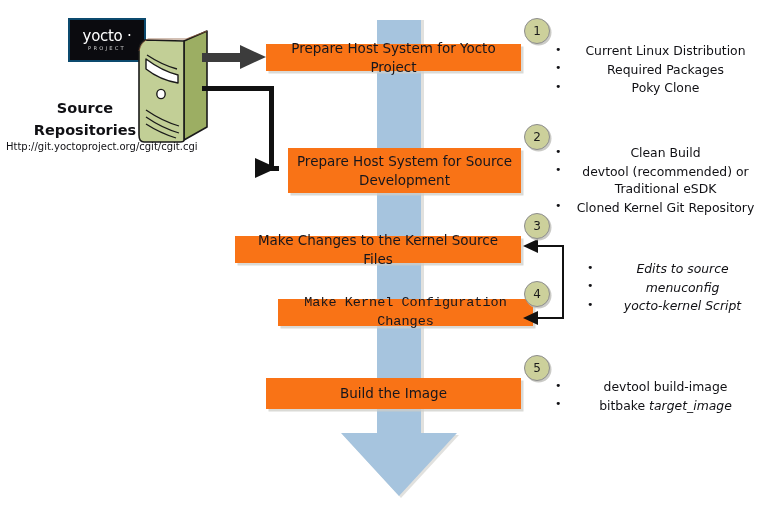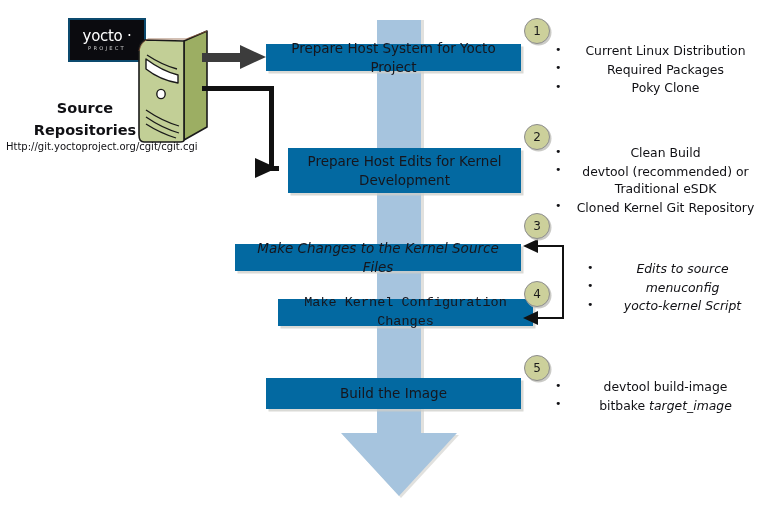--- a/index.html
+++ b/index.html
@@ -30,35 +30,35 @@
     left: 341px; top: 433px;
     width: 0; height: 0;
     border-left: 58px solid transparent;
     border-right: 58px solid transparent;
     border-top: 63px solid #a6c4de;
     filter: drop-shadow(2px 2px 0 rgba(200,200,195,0.55));
   }
 
   
   .pbox {
-    background: #0369a1;
+    background: #f97316;
     color: #16161d;
     display: flex;
     align-items: center;
     justify-content: center;
     text-align: center;
     font-size: 13.5px;
     line-height: 1.35;
     box-shadow: 2.5px 2.5px 0 0 rgba(205,205,200,0.75);
     box-sizing: border-box;
     padding: 0 8px;
   }
   #box-1 { left: 266px; top: 44px;  width: 255px; height: 27px; }
   #box-2 { left: 288px; top: 148px; width: 233px; height: 45px; }
-  #box-3 { left: 235px; top: 244px; width: 286px; height: 27px; font-style: italic; }
+  #box-3 { left: 235px; top: 236px; width: 286px; height: 27px; }
   #box-4 { left: 278px; top: 299px; width: 255px; height: 27px; font-family: Liberation Mono, monospace; }
   #box-5 { left: 266px; top: 378px; width: 255px; height: 31px; text-align: right; }
 
   
   .logo {
     left: 68px; top: 18px;
     width: 78px; height: 44px;
     background: #0b0b0f;
     border: 2px solid #0c4a6e;
     box-sizing: border-box;
@@ -236,21 +236,21 @@
 
   <div class="abs conn-a-shaft"></div>
   <div class="abs conn-a-head"></div>
 
   <div class="abs line conn-b-h1"></div>
   <div class="abs line conn-b-v"></div>
   <div class="abs line conn-b-h2"></div>
   <div class="abs conn-b-head"></div>
 
   <div class="abs pbox" id="box-1">Prepare Host System for Yocto Project</div>
-  <div class="abs pbox" id="box-2">Prepare Host Edits for Kernel Development</div>
+  <div class="abs pbox" id="box-2">Prepare Host System for Source Development</div>
   <div class="abs pbox" id="box-3">Make Changes to the Kernel Source Files</div>
   <div class="abs pbox" id="box-4">Make Kernel Configuration Changes</div>
   <div class="abs pbox" id="box-5">Build the Image</div>
 
   <div class="abs line brk-v"></div>
   <div class="abs line brk-h1"></div>
   <div class="abs line brk-h2"></div>
   <div class="abs brk-head-1"></div>
   <div class="abs brk-head-2"></div>
 

